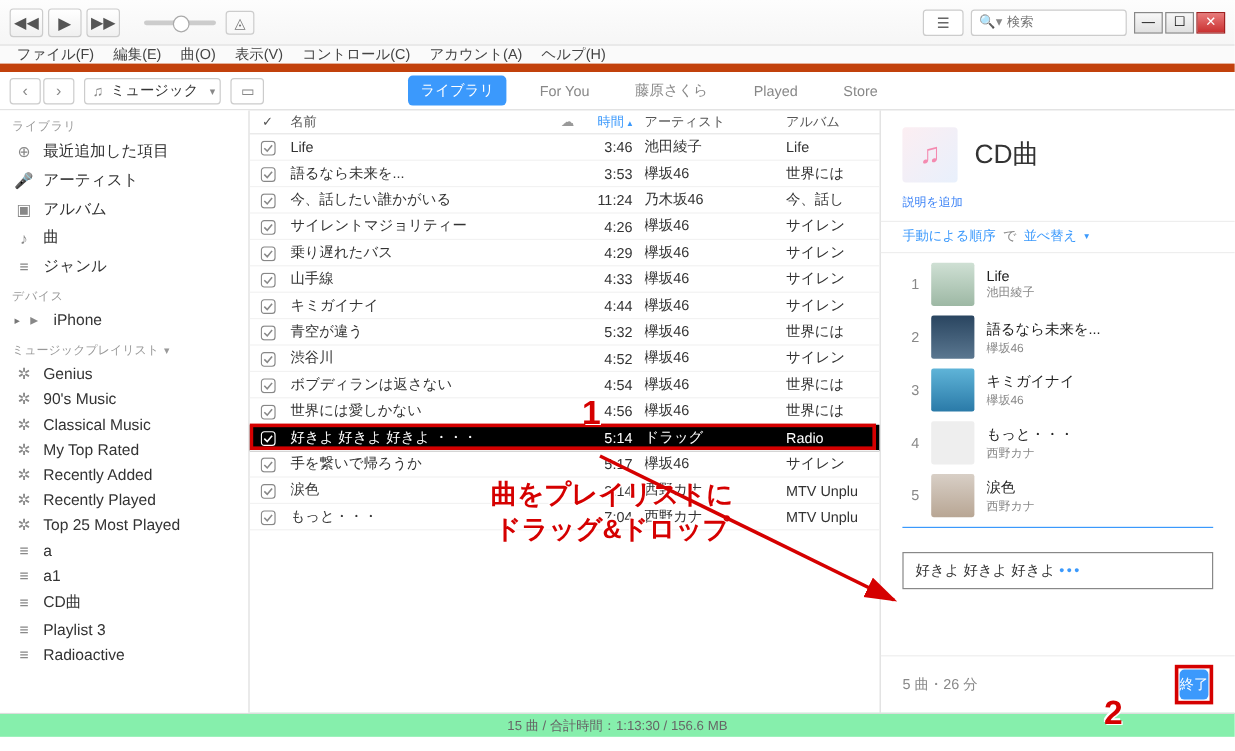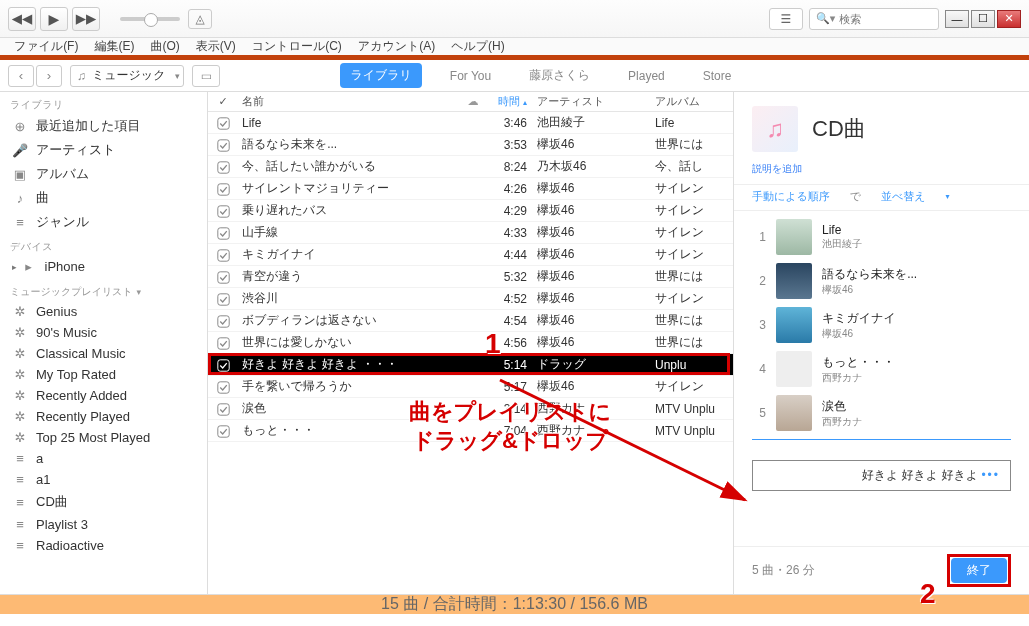--- a/index.html
+++ b/index.html
@@ -13,21 +13,21 @@
 .airplay { margin-left: 8px; width:24px; height:20px; border:1px solid #ccc; border-radius:3px; display:flex; align-items:center; justify-content:center; color:#777; }
 .apple-logo { position:absolute; left:50%; transform:translateX(-50%); color:#777; font-size:20px; }
 .right-titlebar { margin-left:auto; display:flex; gap:6px; align-items:center; }
 .list-btn { width:34px; height:22px; border:1px solid #ccc; border-radius:3px; background:#fff; display:flex; align-items:center; justify-content:center; color:#666; }
 .search-box { display:flex; align-items:center; border:1px solid #ccc; border-radius:3px; height:22px; padding:0 6px; background:#fff; color:#888; width:130px; }
 .search-box input { border:none; outline:none; font-size:11px; width:90px; margin-left:4px; color:#555; }
 .win-ctrl { display:flex; gap:2px; }
 .win-ctrl button { width:24px; height:18px; border:1px solid #888; background:linear-gradient(#f8f8f8,#e0e0e0); font-size:11px; cursor:pointer; }
 .win-ctrl .close { background:linear-gradient(#e97b7b,#c93030); color:#fff; border-color:#a02020; }
 
-.menubar { height:22px; border-bottom:5px solid #c2410c; display:flex; align-items:center; padding:0 8px; gap:4px; background:#fafafa;text-align:center; }
+.menubar { height:22px; border-bottom:7px solid #c2410c; display:flex; align-items:center; padding:0 8px; gap:4px; background:#fafafa;text-align:center; }
 .menubar span { padding:2px 6px; color:#444; cursor:default; font-size:12px; }
 
 .navbar { height:32px; border-bottom:1px solid #ddd; display:flex; align-items:center; padding:0 8px; background:#fff; }
 .nav-btn { width:26px; height:22px; border:1px solid #ccc; background:#fff; border-radius:3px; margin-right:2px; display:flex; align-items:center; justify-content:center; color:#888; }
 .media-dd { margin-left:6px; height:22px; border:1px solid #ccc; border-radius:3px; padding:0 18px 0 6px; display:flex; align-items:center; gap:6px; font-size:12px; color:#333; position:relative; background:#fff; }
 .media-dd::after { content:'▾'; position:absolute; right:4px; color:#888; font-size:9px; }
 .dev-btn { margin-left:8px; width:28px; height:22px; border:1px solid #ccc; border-radius:3px; display:flex; align-items:center; justify-content:center; color:#888; background:#fff; }
 .nav-tabs { margin-left:120px; display:flex; gap:18px; align-items:center; }
 .nav-tabs .tab { color:#888; font-size:12px; cursor:pointer; padding:4px 10px; }
 .nav-tabs .tab.active { background:#3b99fc; color:#fff; border-radius:4px; }
@@ -60,35 +60,35 @@
 .trow.sel { background:#000000; color:#fff; }
 .trow.sel .c-check { color:#fff; }
 .sel-outline { position:absolute; border:3px solid #d50000; pointer-events:none; }
 
 .rightpanel { width:296px; border-left:1px solid #ddd; display:flex; flex-direction:column; }
 .rp-head { display:flex; padding:14px 18px 10px; gap:14px; align-items:center; }
 .rp-art { width:46px; height:46px; background:linear-gradient(135deg,#fceef2,#e8f0fc); display:flex; align-items:center; justify-content:center; border-radius:3px; }
 .rp-art span { font-size:24px; color:#f48ab0; }
 .rp-title { font-size:22px; color:#333; }
 .rp-desc { padding:0 18px 8px; color:#3b82f6; font-size:10px; }
-.rp-sort { padding:4px 18px 6px; font-size:11px; color:#3b99fc; border-top:1px solid #eee; border-bottom:1px solid #eee; display:flex; align-items:center; gap:20px; }
+.rp-sort { padding:4px 18px 6px; font-size:11px; color:#3b99fc; border-top:1px solid #eee; border-bottom:1px solid #eee; display:flex; align-items:center; gap:6px; }
 .rp-sort .mid { color:#888; }
 .rp-list { flex:1; overflow:hidden; padding:4px 0; position:relative; }
 .rp-row { display:flex; align-items:center; gap:10px; padding:4px 18px; }
 .rp-row .num { width:14px; color:#888; font-size:12px; text-align:right; }
 .rp-row .thumb { width:36px; height:36px; background:#dde6ee; border-radius:2px; }
 .rp-row .meta .t { font-size:12px; color:#222; white-space:nowrap; overflow:hidden; text-overflow:ellipsis; max-width:170px; }
 .rp-row .meta .a { font-size:10px; color:#888; }
-.rp-drop { margin:20px 18px 0; border:1px solid #888; padding:6px 10px; text-align:right; font-size:12px; color:#333; background:#fff; }
+.rp-drop { margin:20px 18px 0; border:1px solid #888; padding:6px 10px; text-align:left; font-size:12px; color:#333; background:#fff; }
 .rp-drop .dots { color:#3b99fc; letter-spacing:2px; }
 .rp-foot { height:48px; border-top:1px solid #eee; display:flex; align-items:center; padding:0 18px; font-size:12px; color:#888; }
-.rp-done { margin-left:auto; background:#3b99fc; color:#fff; border:none; padding:4px 16px; border-radius:4px; font-size:12px;font-family:Liberation Mono, monospace; }
+.rp-done { margin-left:auto; background:#3b99fc; color:#fff; border:none; padding:4px 0; border-radius:4px; font-size:12px;font-family:Liberation Mono, monospace; }
 .done-outline { border:3px solid #d50000; padding:1px; display:inline-block; margin-left:auto; }
 
-.statusbar { height:20px; border-top:1px solid #ddd; background:#fdba74; font-size:16px; color:#666; display:flex; align-items:center; justify-content:center; }
+.statusbar { height:20px; border-top:1px solid #ddd; background:#86efac; font-size:11px; color:#666; display:flex; align-items:center; justify-content:center; }
 
 .anno-text { position:absolute; color:#d50000; font-weight:bold; font-size:22px; text-shadow:1px 1px 0 #fff,-1px -1px 0 #fff,1px -1px 0 #fff,-1px 1px 0 #fff; pointer-events:none; line-height:1.3; text-align:center; }
 .anno-num { position:absolute; color:#d50000; font-weight:bold; font-size:28px; text-shadow:1px 1px 0 #fff,-1px -1px 0 #fff; pointer-events:none; }
 .arrow-line { position:absolute; pointer-events:none; }
 
 .thumb.g1 { background:linear-gradient(#cfe0d4,#9db8a4); }
 .thumb.g2 { background:linear-gradient(#2a4560,#5a7790); }
 .thumb.g3 { background:linear-gradient(#5fb4d8,#2a7aa8); }
 .thumb.g4 { background:#eee; }
 .thumb.g5 { background:linear-gradient(#d8cfc6,#b8a694); }
@@ -267,21 +267,21 @@
           <div class="c-artist">欅坂46</div>
           <div class="c-album">世界には</div>
         </div>
         <div class="trow">
           <div class="c-check"><svg viewBox="0 0 16 16">
               <rect x="1" y="1" width="14" height="14" rx="3" fill="none" stroke="currentColor" stroke-width="1.2"></rect>
               <path d="M4 8 L7 11 L12 5" fill="none" stroke="currentColor" stroke-width="1.6"></path>
             </svg></div>
           <div class="c-name">今、話したい誰かがいる</div>
           <div class="c-cloud"></div>
-          <div class="c-time">8:24</div>
+          <div class="c-time">11:24</div>
           <div class="c-artist">乃木坂46</div>
           <div class="c-album">今、話し</div>
         </div>
         <div class="trow">
           <div class="c-check"><svg viewBox="0 0 16 16">
               <rect x="1" y="1" width="14" height="14" rx="3" fill="none" stroke="currentColor" stroke-width="1.2"></rect>
               <path d="M4 8 L7 11 L12 5" fill="none" stroke="currentColor" stroke-width="1.6"></path>
             </svg></div>
           <div class="c-name">サイレントマジョリティー</div>
           <div class="c-cloud"></div>
@@ -368,21 +368,21 @@
         </div>
         <div class="trow sel">
           <div class="c-check"><svg viewBox="0 0 16 16">
               <rect x="1" y="1" width="14" height="14" rx="3" fill="none" stroke="currentColor" stroke-width="1.2"></rect>
               <path d="M4 8 L7 11 L12 5" fill="none" stroke="currentColor" stroke-width="1.6"></path>
             </svg></div>
           <div class="c-name">好きよ 好きよ 好きよ ・・・</div>
           <div class="c-cloud"></div>
           <div class="c-time">5:14</div>
           <div class="c-artist">ドラッグ</div>
-          <div class="c-album">Unplu</div>
+          <div class="c-album">Radio</div>
         </div>
         <div class="sel-outline" style="left: 0px; top: 241px; width: calc(100% - 3px); height: 22px;"></div>
         <div class="trow">
           <div class="c-check"><svg viewBox="0 0 16 16">
               <rect x="1" y="1" width="14" height="14" rx="3" fill="none" stroke="currentColor" stroke-width="1.2"></rect>
               <path d="M4 8 L7 11 L12 5" fill="none" stroke="currentColor" stroke-width="1.6"></path>
             </svg></div>
           <div class="c-name">手を繋いで帰ろうか</div>
           <div class="c-cloud"></div>
           <div class="c-time">5:17</div>

